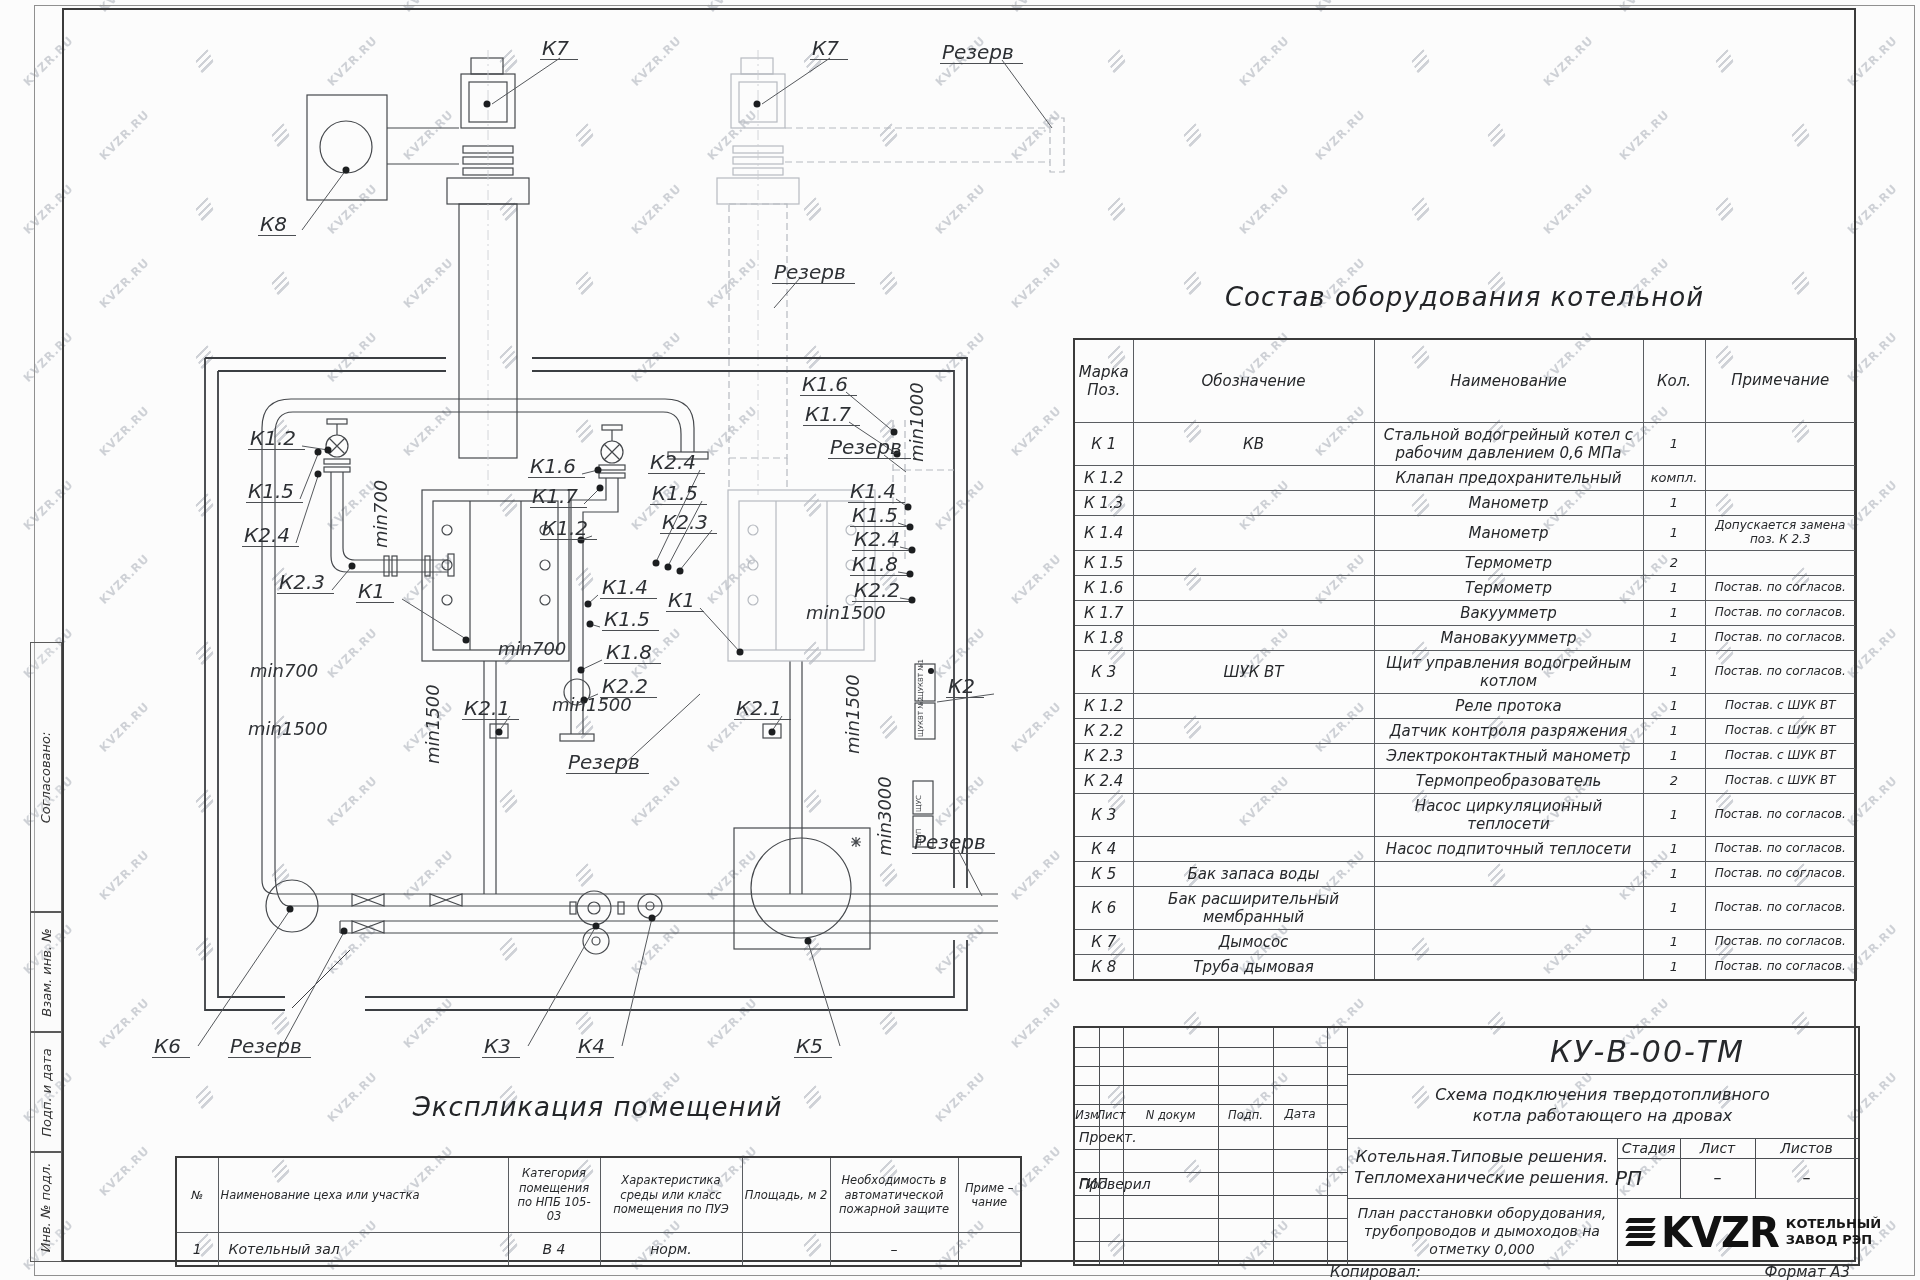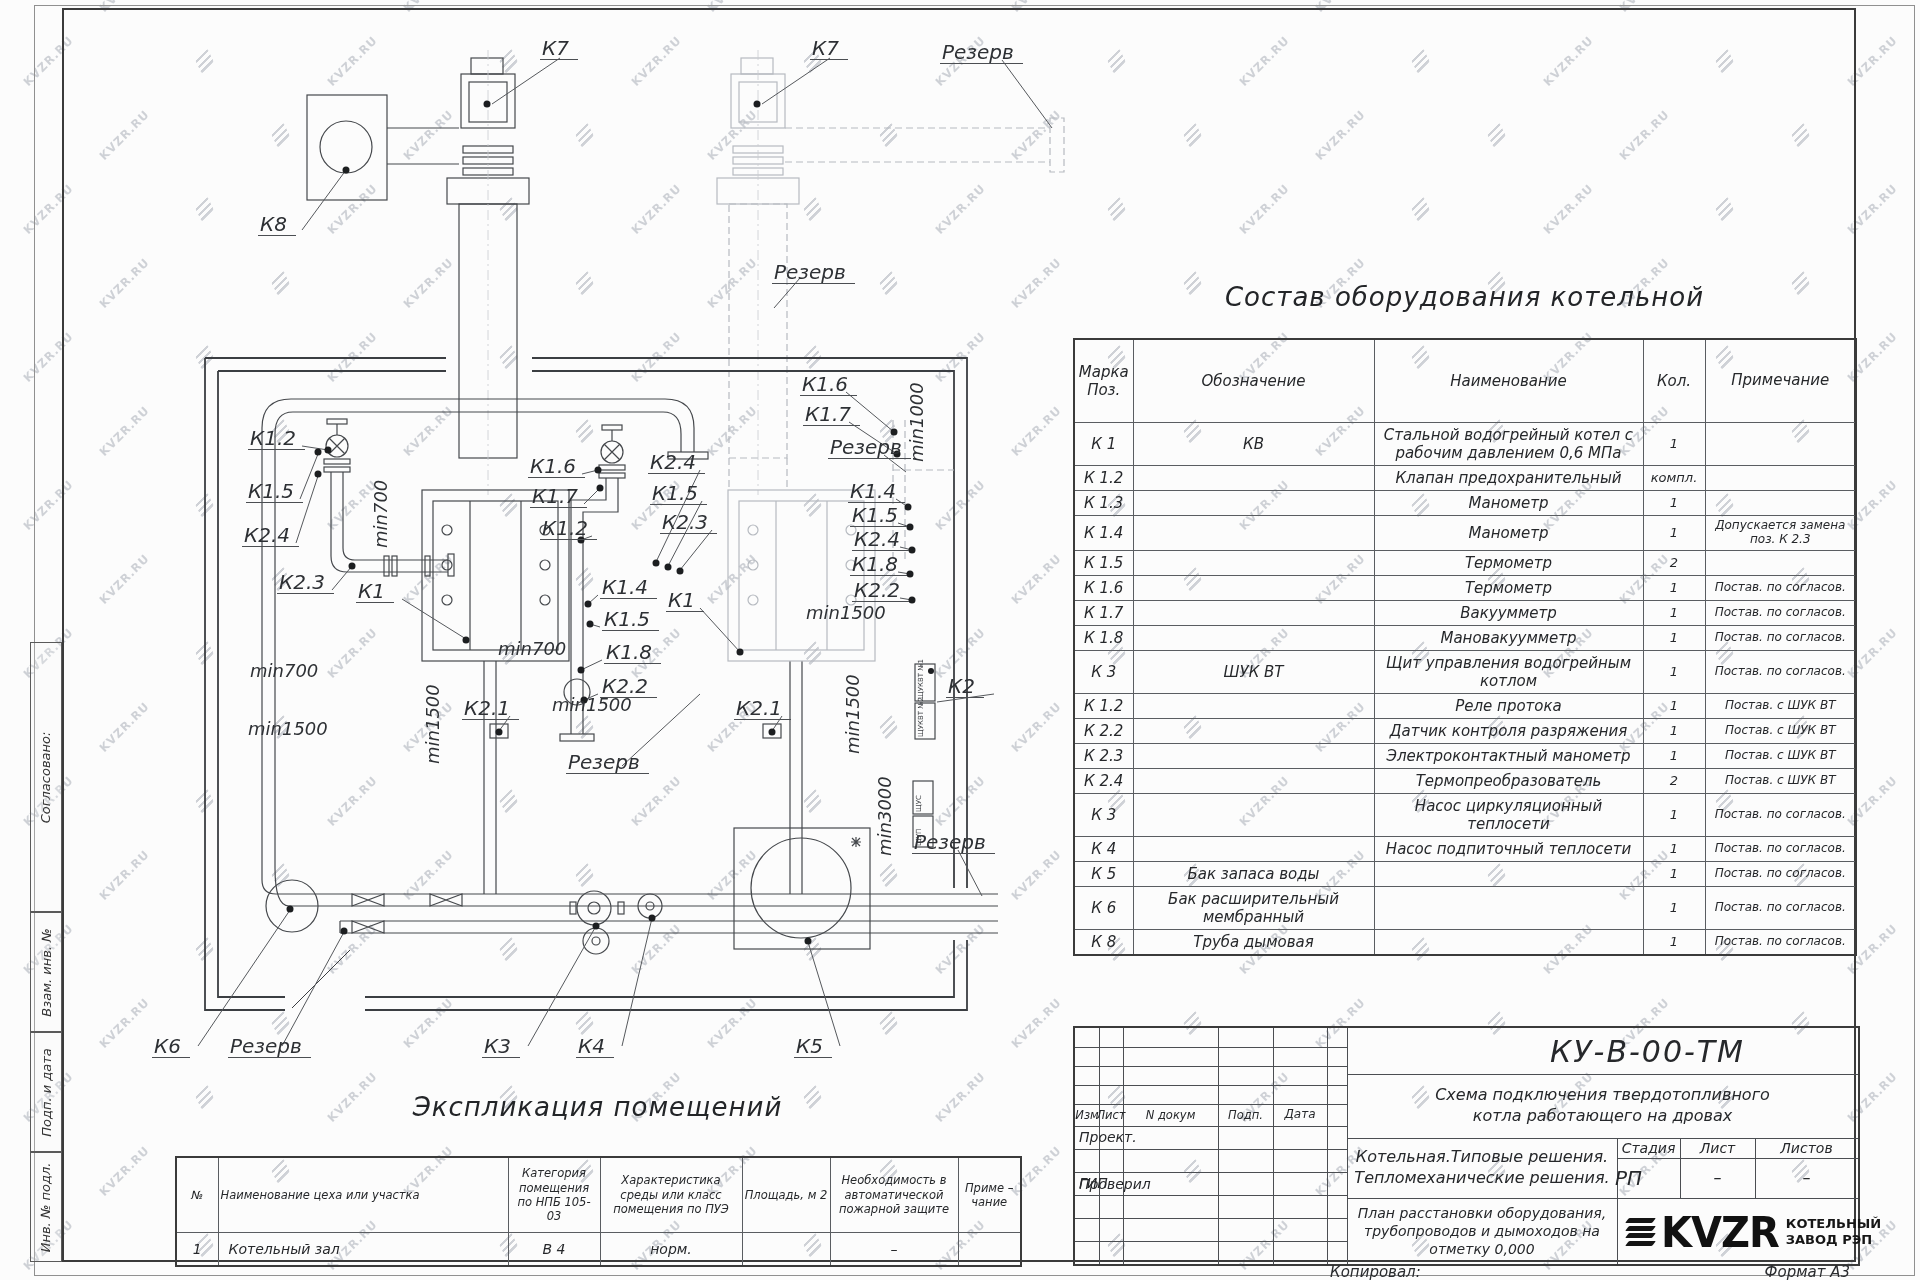--- a/index.html
+++ b/index.html
@@ -638,20 +638,27 @@
           <td class="c4">Постав. по согласов.</td>
         </tr>
         <tr>
           <td class="c0">К 6</td>
           <td class="c1">Бак расширительный мембранный</td>
           <td class="c2"></td>
           <td class="c3">1</td>
           <td class="c4">Постав. по согласов.</td>
         </tr>
         <tr>
+          <td class="c0">К 7</td>
+          <td class="c1">Дымосос</td>
+          <td class="c2"></td>
+          <td class="c3">1</td>
+          <td class="c4">Постав. по согласов.</td>
+        </tr>
+        <tr>
           <td class="c0">К 8</td>
           <td class="c1">Труба дымовая</td>
           <td class="c2"></td>
           <td class="c3">1</td>
           <td class="c4">Постав. по согласов.</td>
         </tr>
       </tbody>
     </table>
 
   <div class="dwg-title" style="left:175px;top:1092px;width:845px;">Экспликация помещений</div>

